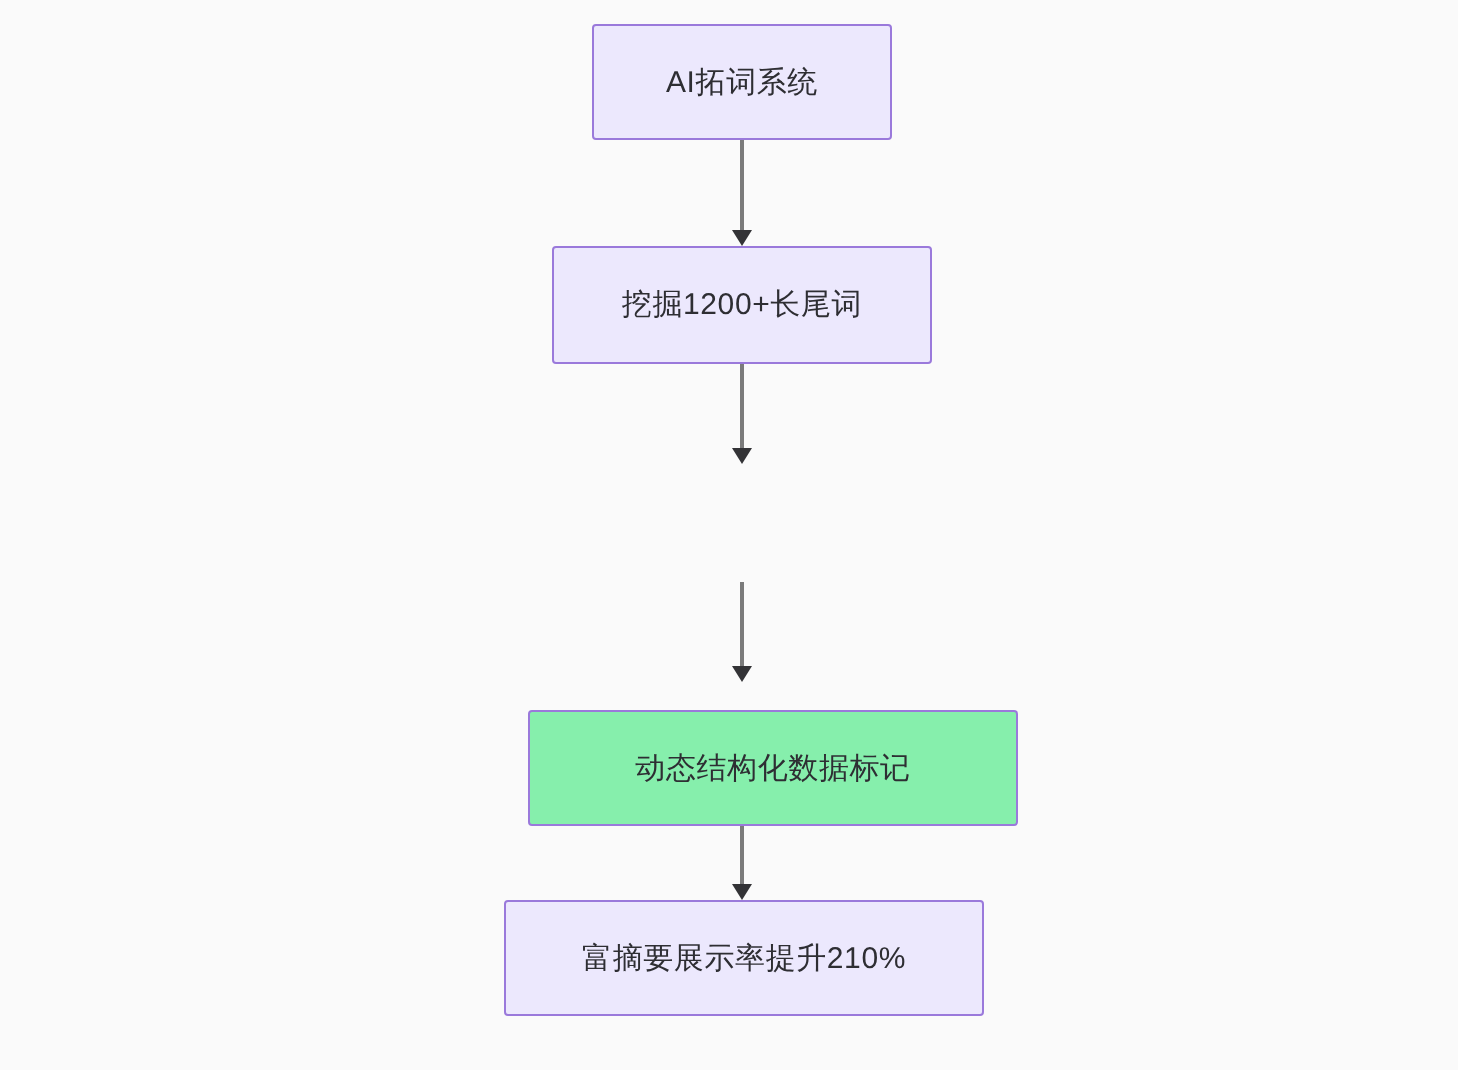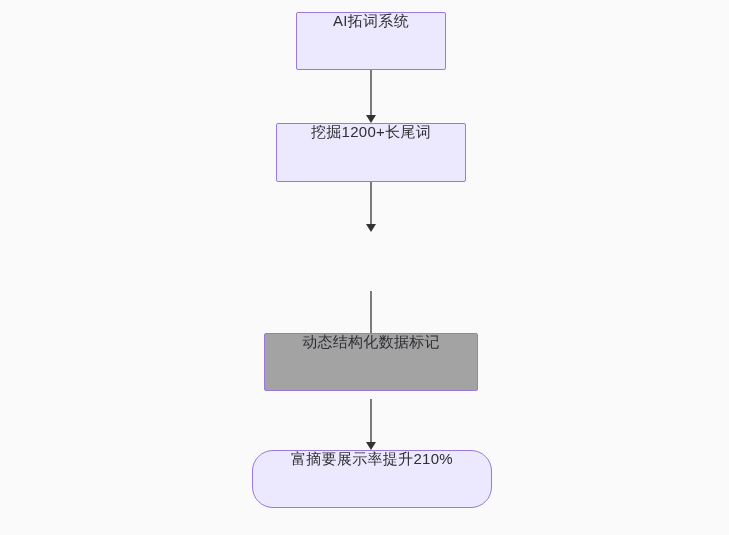--- a/index.html
+++ b/index.html
@@ -18,21 +18,21 @@
     width: 729px;
     height: 535px;
   }
   .node {
     position: absolute;
     box-sizing: border-box;
     background: #ece8fd;
     border: 1.4px solid #9a79db;
     border-radius: 2px;
     display: flex;
-    align-items: flex-start;
+    align-items: center;
     justify-content: center;
     color: #2e2e33;
     font-size: 15px;
     letter-spacing: 0.3px;
     white-space: nowrap;
     user-select: none;
   }
   .node-label {
     display: block;
     line-height: 1;
@@ -80,20 +80,20 @@
     <div class="edge-line" style="height: 43px; background: rgb(123, 123, 123);"></div>
     <div class="edge-head" style="top: 43px; border-top-color: rgb(51, 51, 54);"></div>
   </div>
 
   <div class="node" style="left: 296px; top: 12px; width: 150px; height: 58px; background: rgb(236, 232, 253); border-color: rgb(154, 121, 219); color: rgb(46, 46, 51);">
     <span class="node-label">AI拓词系统</span>
   </div>
   <div class="node" style="left: 276px; top: 123px; width: 190px; height: 59px; background: rgb(236, 232, 253); border-color: rgb(154, 121, 219); color: rgb(46, 46, 51);">
     <span class="node-label">挖掘1200+长尾词</span>
   </div>
-  <div class="node" style="left: 264px; top: 333px; width: 214px; height: 58px; background: #a3a3a3; border-color: rgb(154, 121, 219); color: rgb(46, 46, 51);">
+  <div class="node" style="left: 264px; top: 355px; width: 245px; height: 58px; background: #86efac; border-color: rgb(154, 121, 219); color: rgb(46, 46, 51);">
     <span class="node-label">动态结构化数据标记</span>
   </div>
-  <div class="node" style="left: 252px; top: 450px; width: 240px; height: 58px; background: rgb(236, 232, 253); border-color: rgb(154, 121, 219); color: rgb(46, 46, 51); border-radius: 21px;">
+  <div class="node" style="left: 252px; top: 450px; width: 240px; height: 58px; background: rgb(236, 232, 253); border-color: rgb(154, 121, 219); color: rgb(46, 46, 51);">
     <span class="node-label">富摘要展示率提升210%</span>
   </div>
 
 </div>
 
 </body></html>

